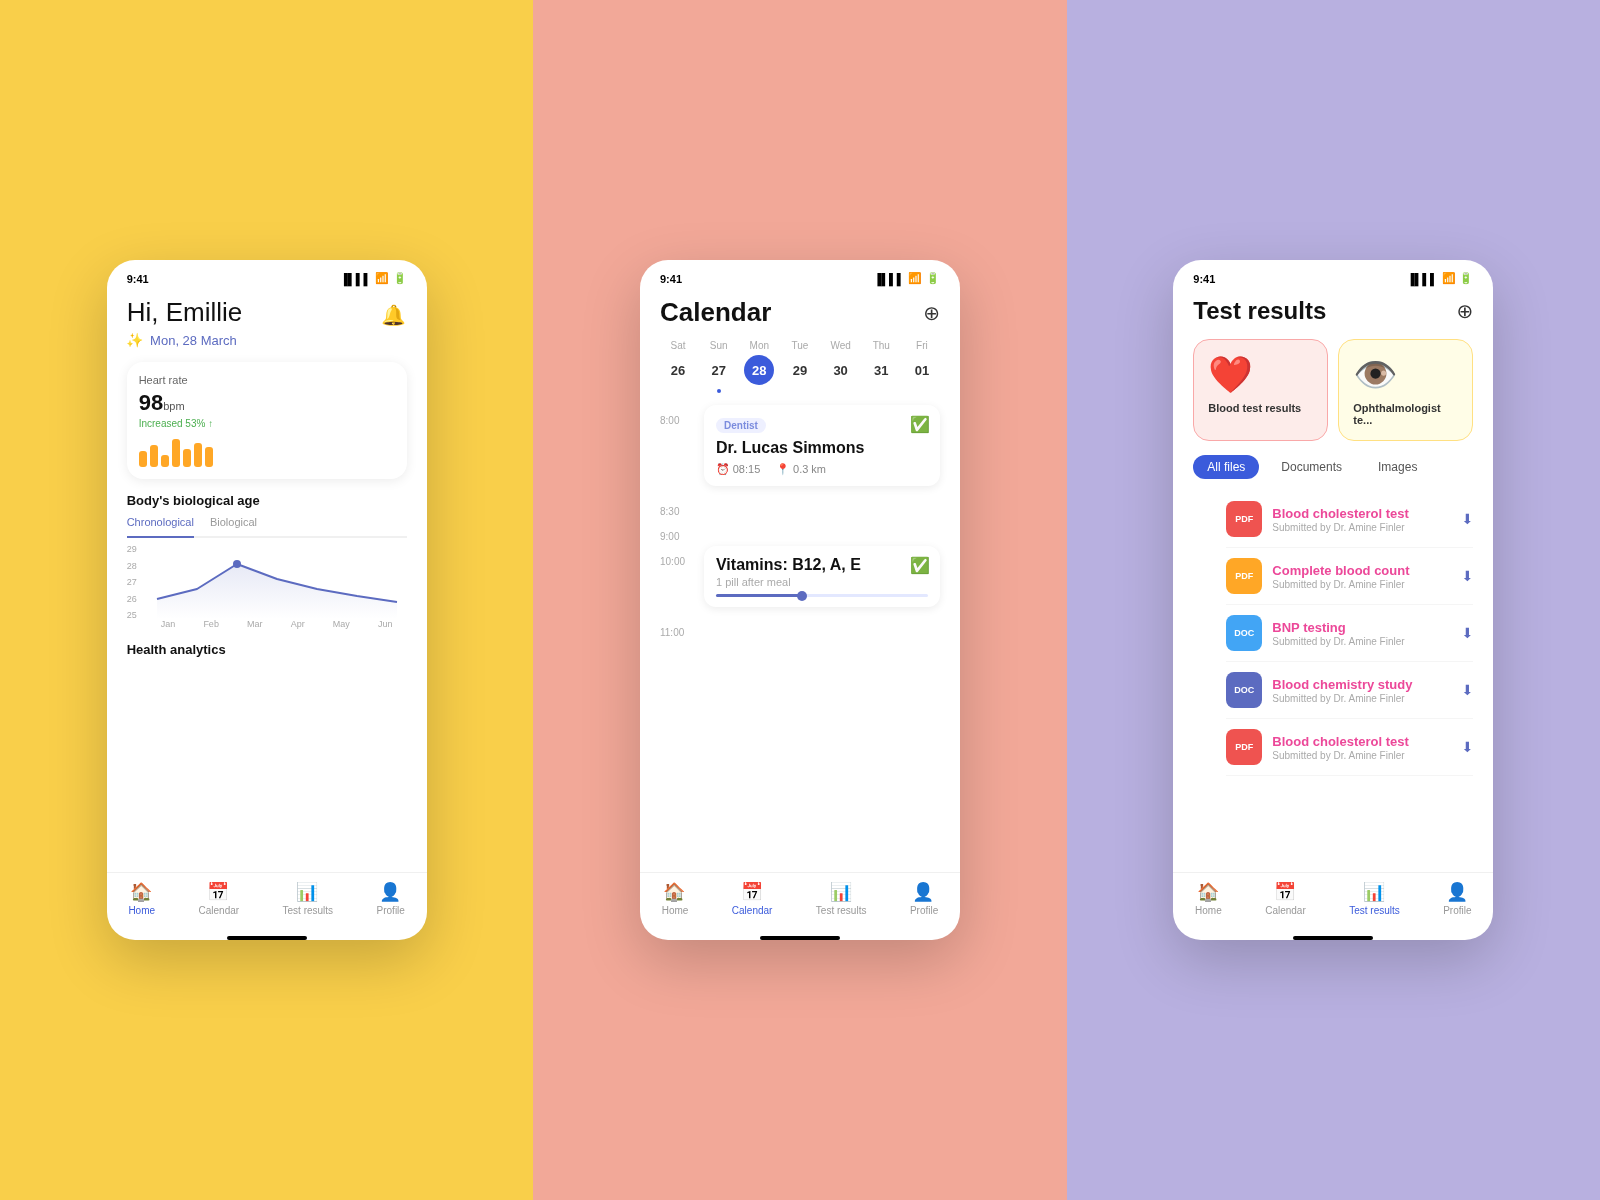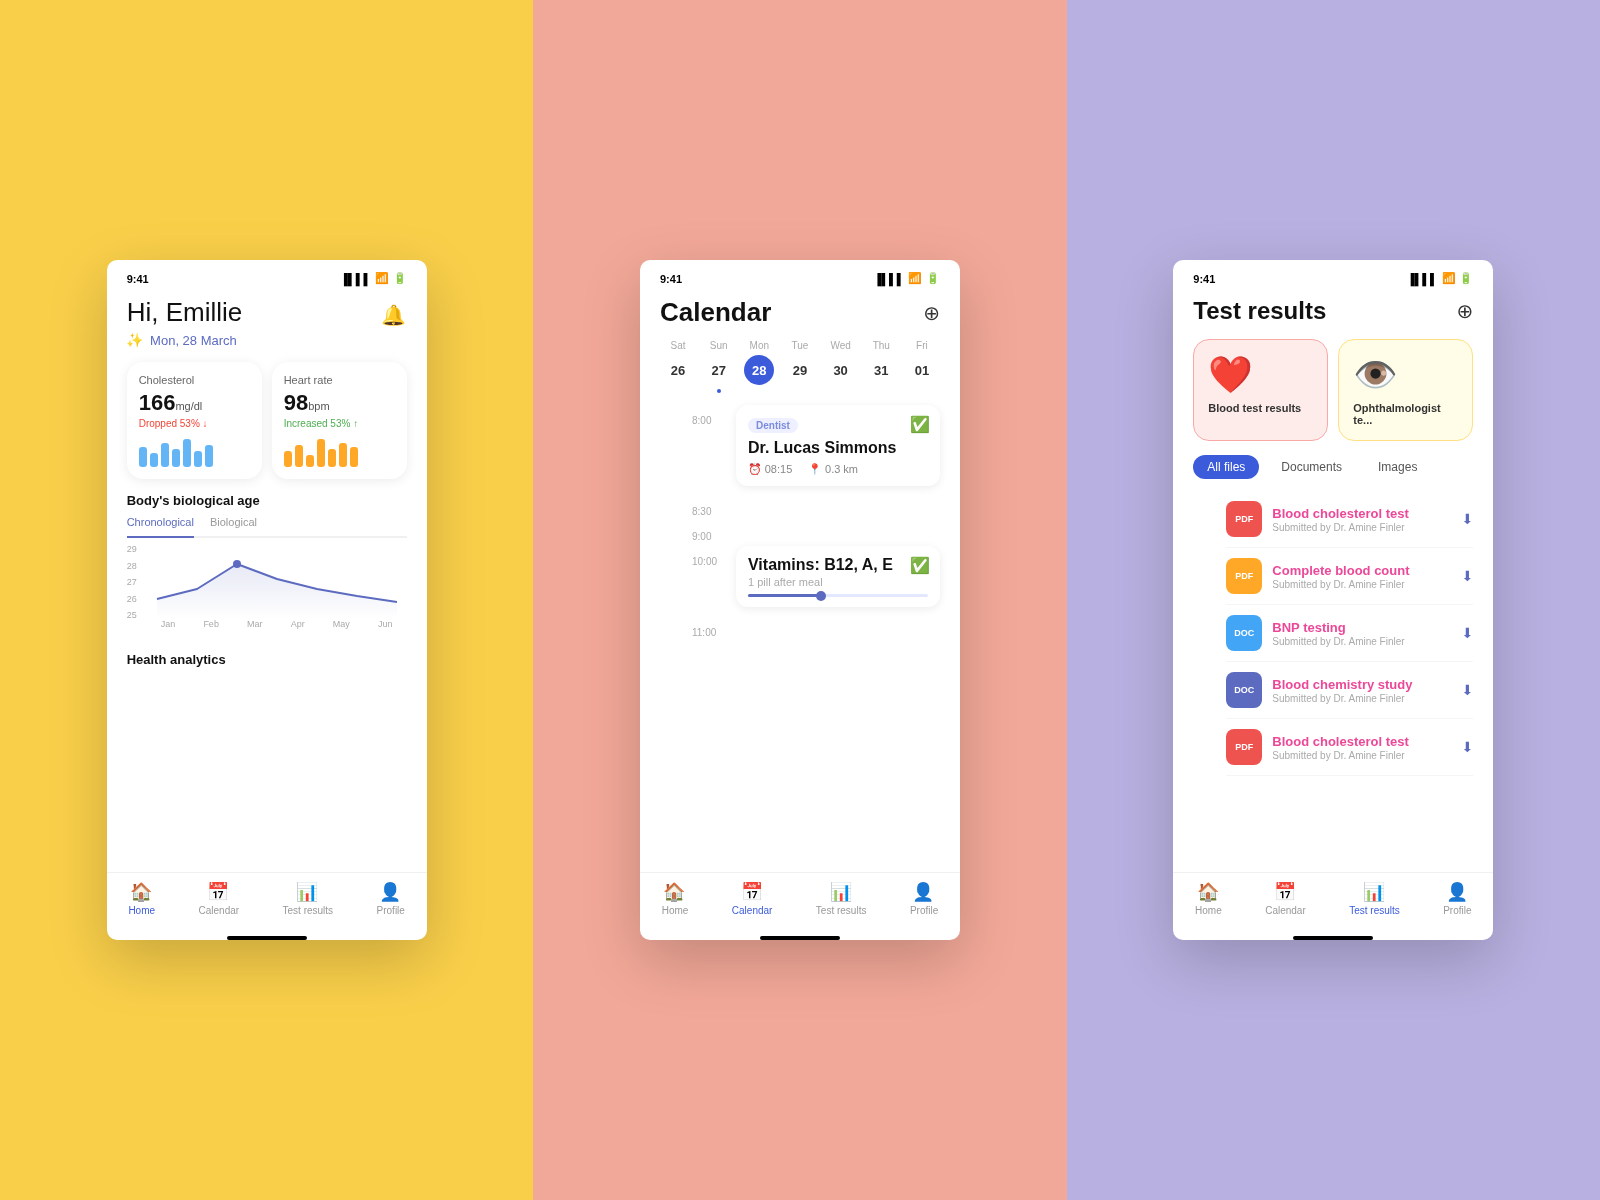--- a/index.html
+++ b/index.html
@@ -18,21 +18,21 @@
     }
     .panel-yellow { background: #F9CF4A; }
     .panel-pink { background: #F2A898; }
     .panel-purple { background: #B8B0E0; }
 
     
     .phone {
       width: 320px;
       min-height: 680px;
       background: #fff;
-      border-radius: 10px;
+      border-radius: 28px;
       padding: 0;
       box-shadow: 0 20px 60px rgba(0,0,0,0.2);
       display: flex;
       flex-direction: column;
       overflow: hidden;
       position: relative;
     }
 
     
     .status-bar {
@@ -131,21 +131,21 @@
     }
     .bar {
       width: 8px;
       border-radius: 3px;
     }
     .bar-blue { background: #64B5F6; }
     .bar-orange { background: #FFA726; }
 
     
     .section-title { font-size: 13px; font-weight: 700; color: #111; margin-bottom: 8px; }
-    .bio-age-section { margin-bottom: 10px; }
+    .bio-age-section { margin-bottom: 0; }
     .bio-tabs {
       display: flex;
       gap: 16px;
       margin-bottom: 6px;
       border-bottom: 2px solid #f0f0f0;
       padding-bottom: 4px;
     }
     .bio-tab { font-size: 11px; color: #999; padding-bottom: 4px; }
     .bio-tab.active { color: #5C6BC0; border-bottom: 2px solid #5C6BC0; margin-bottom: -6px; }
     .chart-area { position: relative; height: 90px; }
@@ -361,38 +361,20 @@
       <div class="greeting-row">
         <div class="greeting-name">Hi, Emillie</div>
         <div class="bell-icon">🔔</div>
       </div>
       <div class="date-row">
         <span class="sun-icon">✨</span>
         <span>Mon, 28 March</span>
       </div>
 
       <div class="health-cards">
-        <div class="health-card">
-          <div class="card-label">Cholesterol</div>
-          <div class="card-value">
-            <span>166</span><span class="card-unit">mg/dl</span>
-          </div>
-          <div class="card-change dropped">
-            <span>Dropped 53%</span> ↓
-          </div>
-          <div class="mini-bars">
-            <div class="bar bar-blue" style="height:20px"></div>
-            <div class="bar bar-blue" style="height:14px"></div>
-            <div class="bar bar-blue" style="height:24px"></div>
-            <div class="bar bar-blue" style="height:18px"></div>
-            <div class="bar bar-blue" style="height:28px"></div>
-            <div class="bar bar-blue" style="height:16px"></div>
-            <div class="bar bar-blue" style="height:22px"></div>
-          </div>
-        </div>
         <div class="health-card">
           <div class="card-label">Heart rate</div>
           <div class="card-value">
             <span>98</span><span class="card-unit">bpm</span>
           </div>
           <div class="card-change increased">
             <span>Increased 53%</span> ↑
           </div>
           <div class="mini-bars">
             <div class="bar bar-orange" style="height:16px"></div>
@@ -511,21 +493,21 @@
         <div class="day-col">
           <span class="day-name">Thu</span>
           <span class="day-num">31</span>
         </div>
         <div class="day-col">
           <span class="day-name">Fri</span>
           <span class="day-num">01</span>
         </div>
       </div>
 
-      <div style="position:relative;margin-left:32px;">
+      <div style="position:relative;">
 
         <div class="tl-block">
           <div class="tl-time-col">8:00</div>
           <div class="tl-content-col">
             <div class="event-card" style="position:relative;">
               <div class="event-tag">Dentist</div>
               <div class="event-name">Dr. Lucas Simmons</div>
               <div class="event-meta">
                 <span>⏰ 08:15</span>
                 <span>📍 0.3 km</span>

